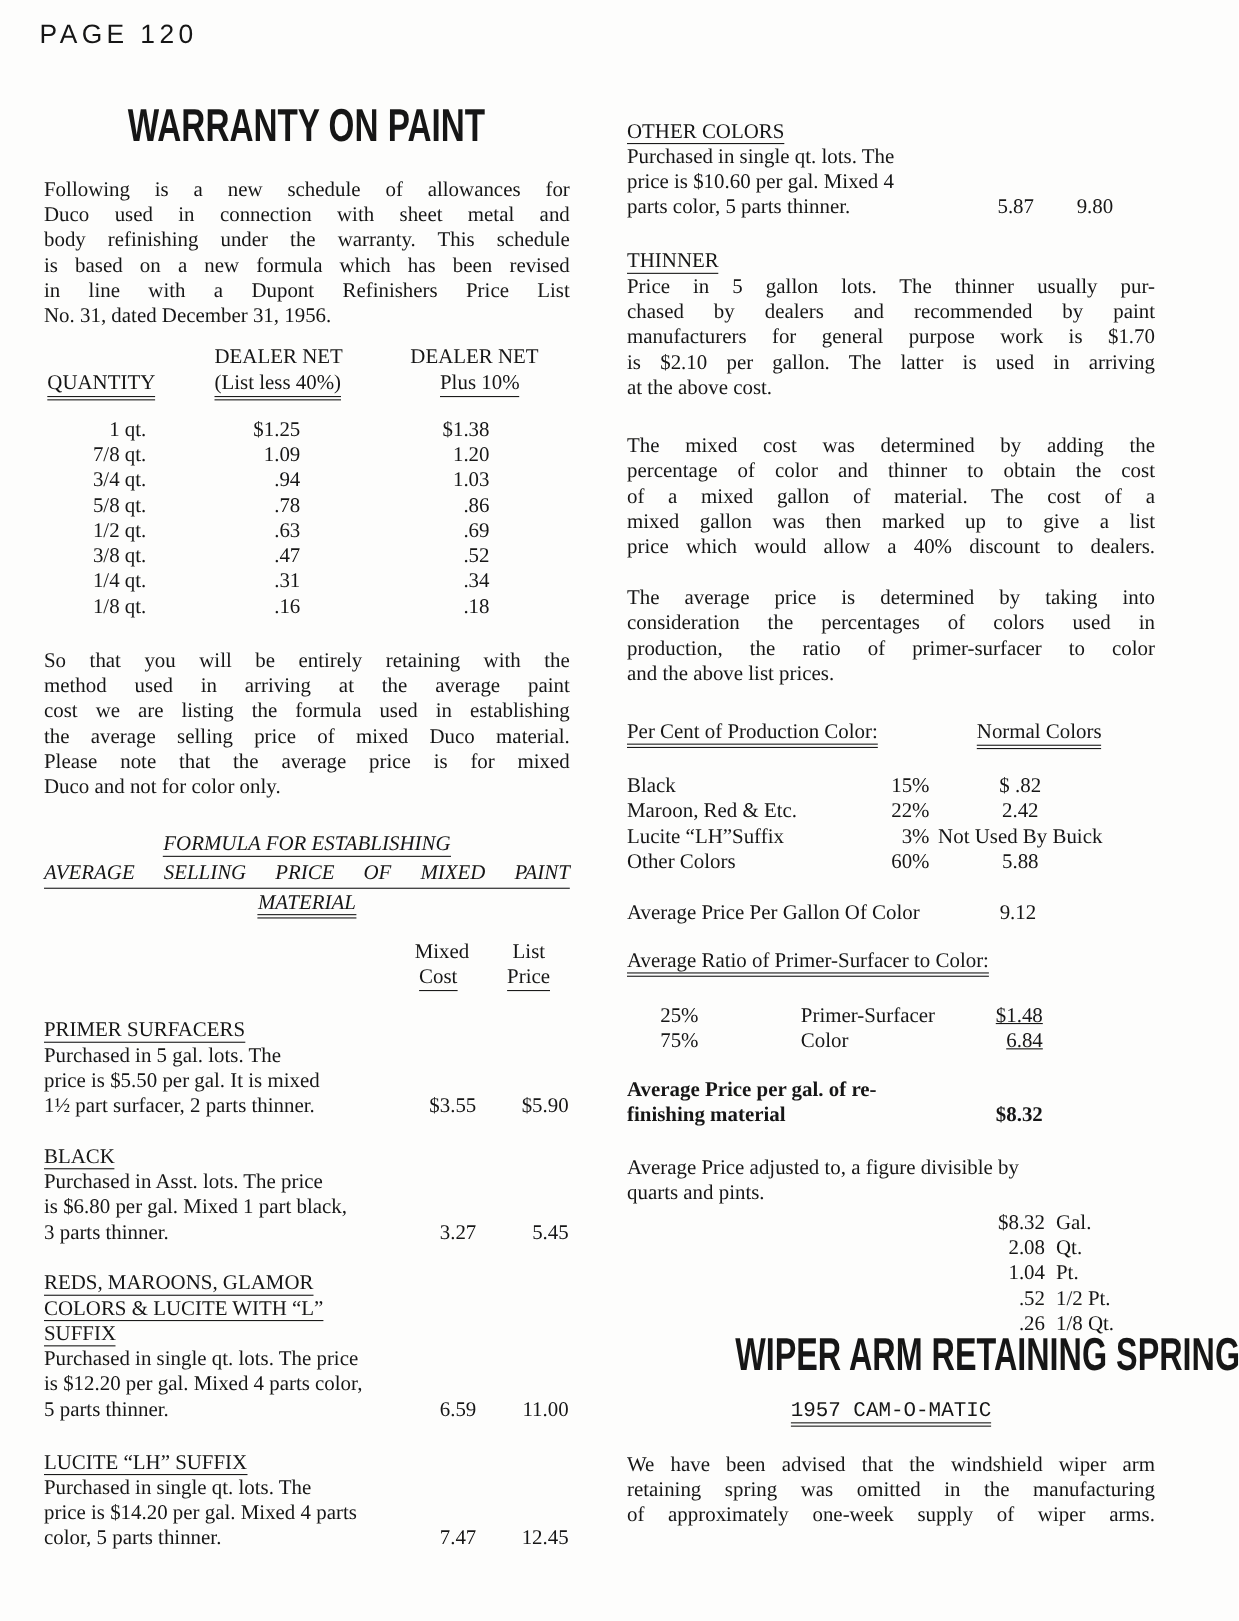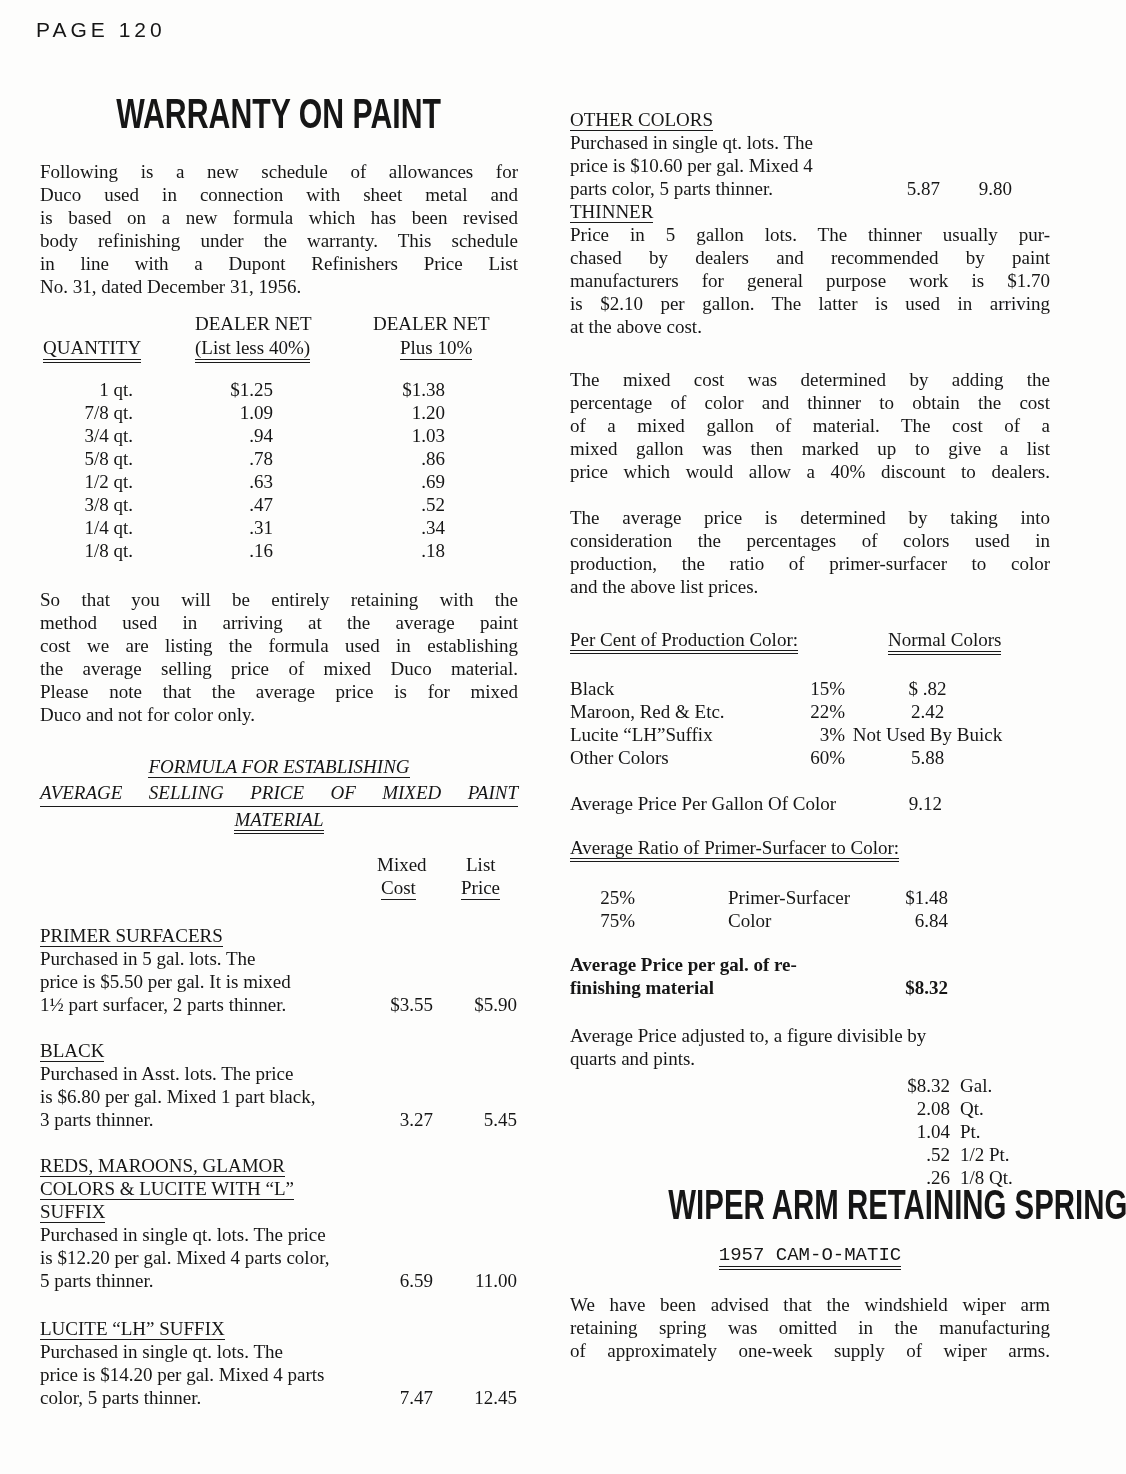--- a/index.html
+++ b/index.html
@@ -4,21 +4,21 @@
 <style>
   html,body { margin:0; padding:0; background:#ffffff; }
   .page {
     position:relative; width:1126px; height:1474px; background:#fdfdfc;
     color:#161616; font-family:"Liberation Serif","DejaVu Serif",serif;
     font-size:19px; overflow:hidden;
   }
   .page-label {
     position:absolute; left:36px; top:18px;
     font-family:"Liberation Sans","DejaVu Sans",sans-serif;
-    font-size:21px; letter-spacing:4px; font-weight:normal;
+    font-size:24px; letter-spacing:4px; font-weight:normal;
   }
   .col { position:absolute; top:0; }
   .col-left  { left:40px;  width:478px; }
   .col-right { left:570px; width:480px; }
 
   .big-title { text-align:center; line-height:44px; white-space:nowrap; }
   .big-title > span {
     display:inline-block; transform:scaleX(.72); transform-origin:center;
     font-family:"Liberation Sans","DejaVu Sans",sans-serif;
     font-weight:bold; font-size:42px; letter-spacing:0px;
@@ -71,21 +71,21 @@
   .prod-rows { margin-top:26px; }
   .prod-row { display:flex; line-height:23px; height:23px; }
   .prod-row .c-label { width:215px; }
   .prod-row .c-pct   { width:60px; text-align:right; }
   .prod-row .c-val   { width:165px; text-align:center; }
   .avg-gallon { display:flex; justify-content:space-between; width:372px; line-height:23px; height:23px;align-items:center; }
 
   .ratio-row { display:flex; width:378px; line-height:23px; height:23px; }
   .ratio-row .c-pct   { width:65px; text-align:right; }
   .ratio-row .c-label { margin-left:93px; }
-  .ratio-row .c-val   { margin-left:auto; }
+  .ratio-row .c-val   { margin-left:auto;text-decoration:underline; }
 
   .refinish { position:relative;font-weight:bold; }
   .refinish .v { position:absolute; right:102px; bottom:0; line-height:23px; }
 
   .amounts { margin-left:290px; }
   .amt-line { line-height:23px; height:23px; white-space:nowrap; }
   .amt-line .amt { display:inline-block; width:90px; text-align:right; }
   .amt-line .unit { margin-left:10px; }
 
   .subtitle { text-align:center; line-height:24px; height:24px;font-family:Liberation Mono, monospace; }
@@ -96,21 +96,21 @@
   .m-qty      { margin-top:15px; }
   .m-familiar { margin-top:26px; }
   .m-formula  { margin-top:28px;font-style:italic; }
   .m-costh    { margin-top:20px; }
   .m-primer   { margin-top:23px; }
   .m-black    { margin-top:23px; }
   .m-reds     { margin-top:23px; }
   .m-lucite   { margin-top:25px; }
 
   .m-other    { margin-top:108px; }
-  .m-thinner  { }
+  .m-thinner  { margin-top:26px; }
   .m-mixedp   { margin-top:30px; }
   .m-avgp     { margin-top:23px; }
   .m-prod     { margin-top:30px; }
   .m-avggal   { margin-top:23px; }
   .m-ratioh   { margin-top:21px; }
   .m-ratior   { margin-top:27px; }
   .m-refinish { margin-top:21px; }
   .m-adjust   { margin-top:25px; }
   .m-amounts  { margin-top:4px; }
   .m-wiper    { margin-top:-6px; }
@@ -125,22 +125,22 @@
 
   <div class="col col-left">
 
     <div class="big-title m-title">
       <span>WARRANTY ON PAINT</span>
     </div>
 
     <div class="m-intro">
       <div class="jl">Following is a new schedule of allowances for</div>
       <div class="jl">Duco used in connection with sheet metal and</div>
+      <div class="jl">body refinishing under the warranty. This schedule</div>
       <div class="jl">is based on a new formula which has been revised</div>
-      <div class="jl">body refinishing under the warranty. This schedule</div>
       <div class="jl">in line with a Dupont Refinishers Price List</div>
       <div class="jl-last">No. 31, dated December 31, 1956.</div>
     </div>
 
     <div class="m-qty">
       <div class="qty-headers">
         <span class="qh-net1">DEALER NET</span>
         <span class="qh-plus1">DEALER NET</span>
         <span class="qh-qty uu">QUANTITY</span>
         <span class="qh-net2 uu">(List less 40%)</span>

